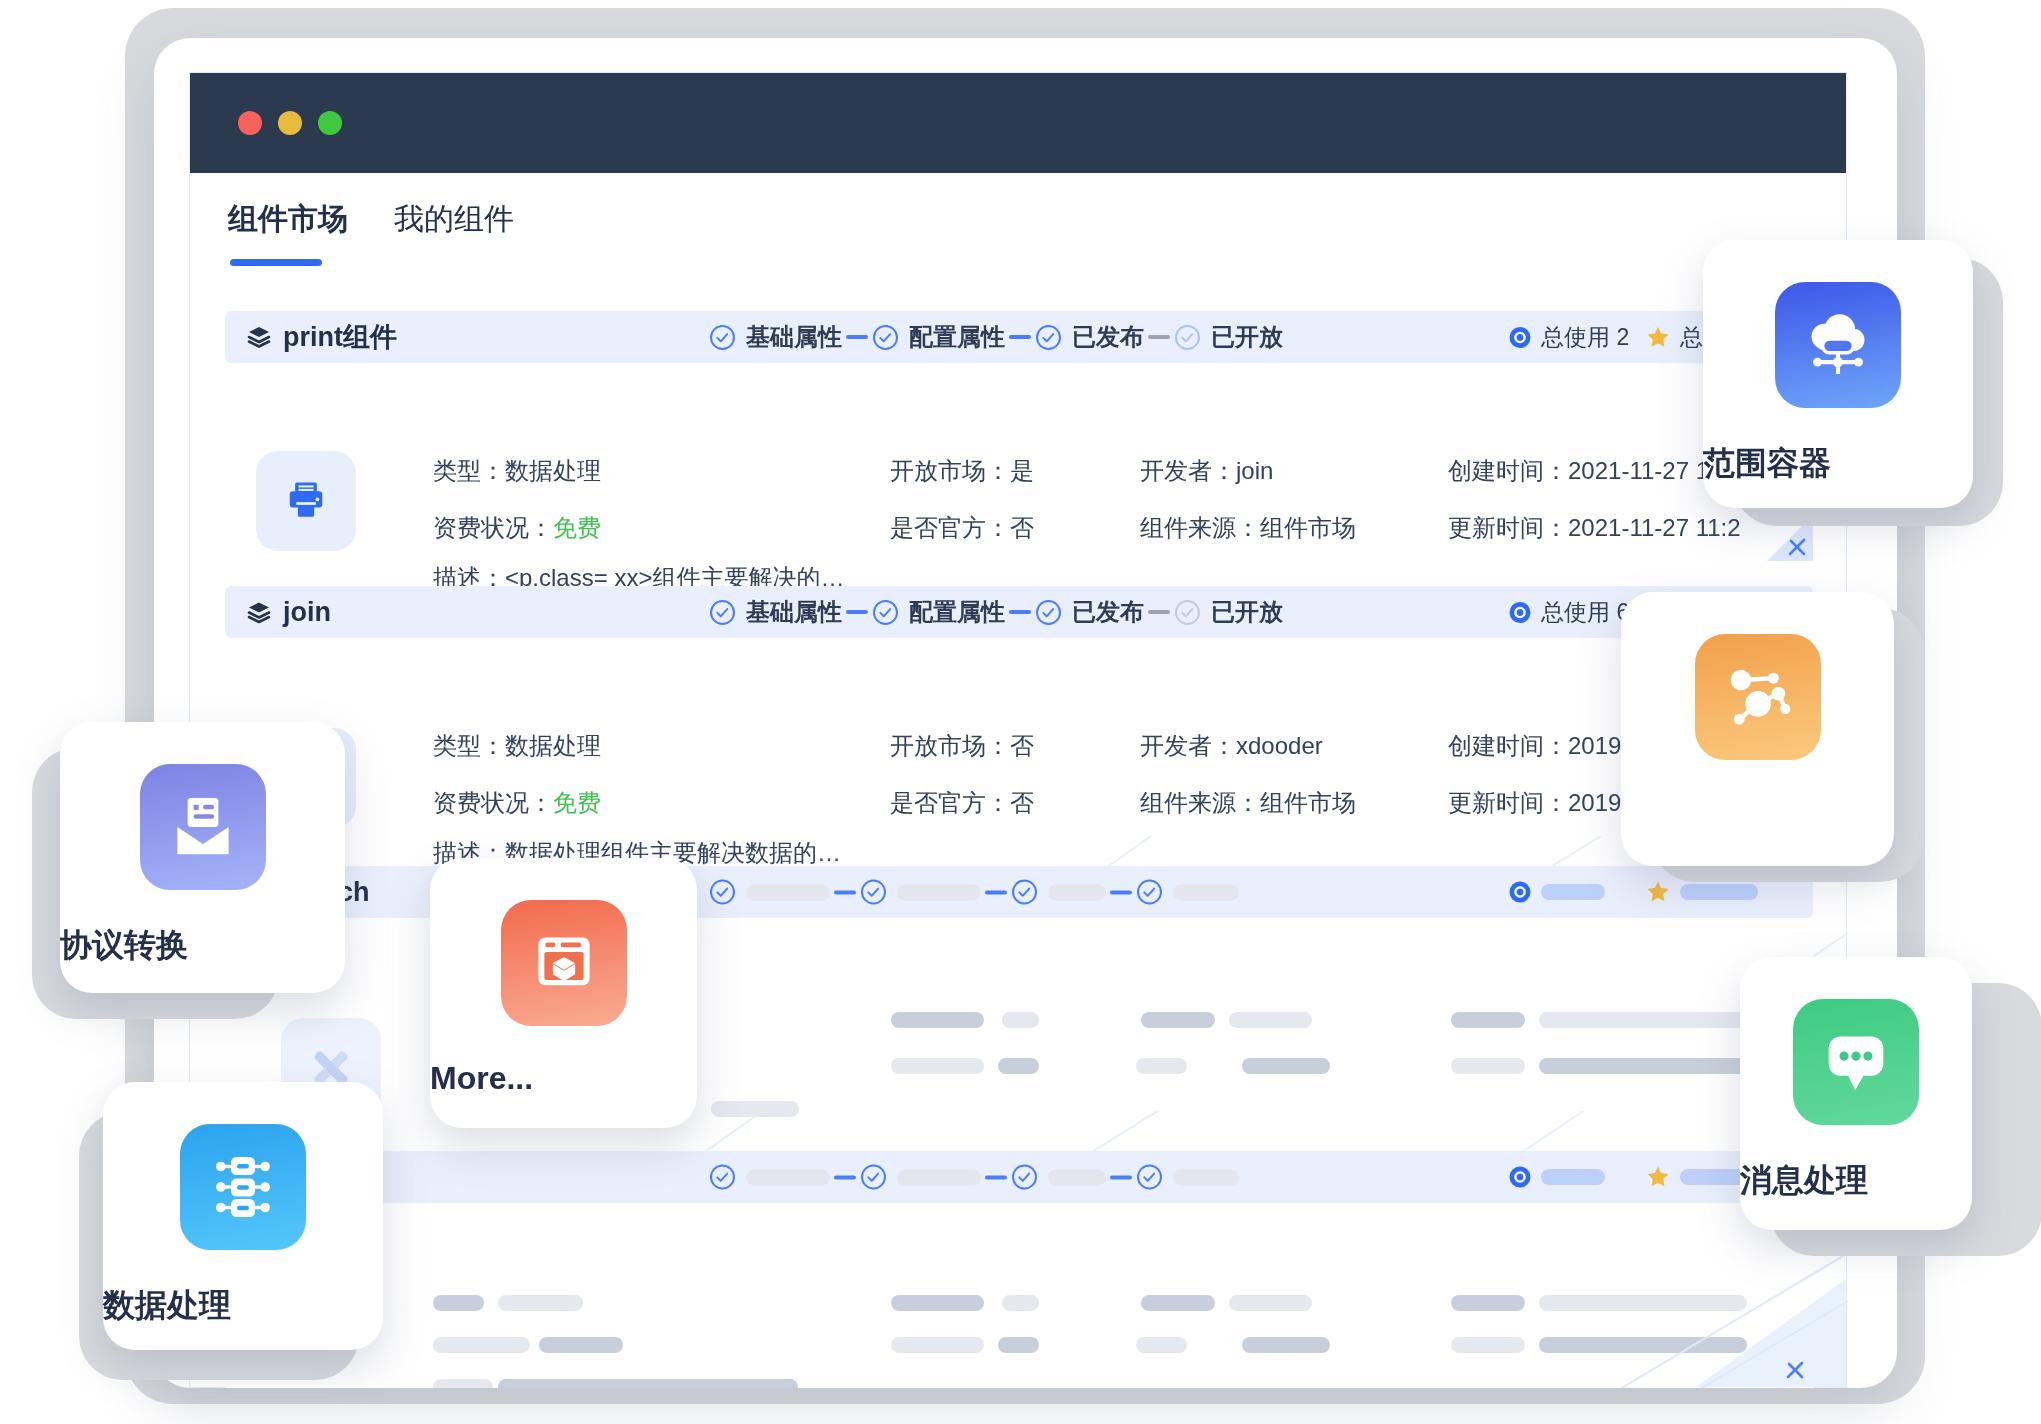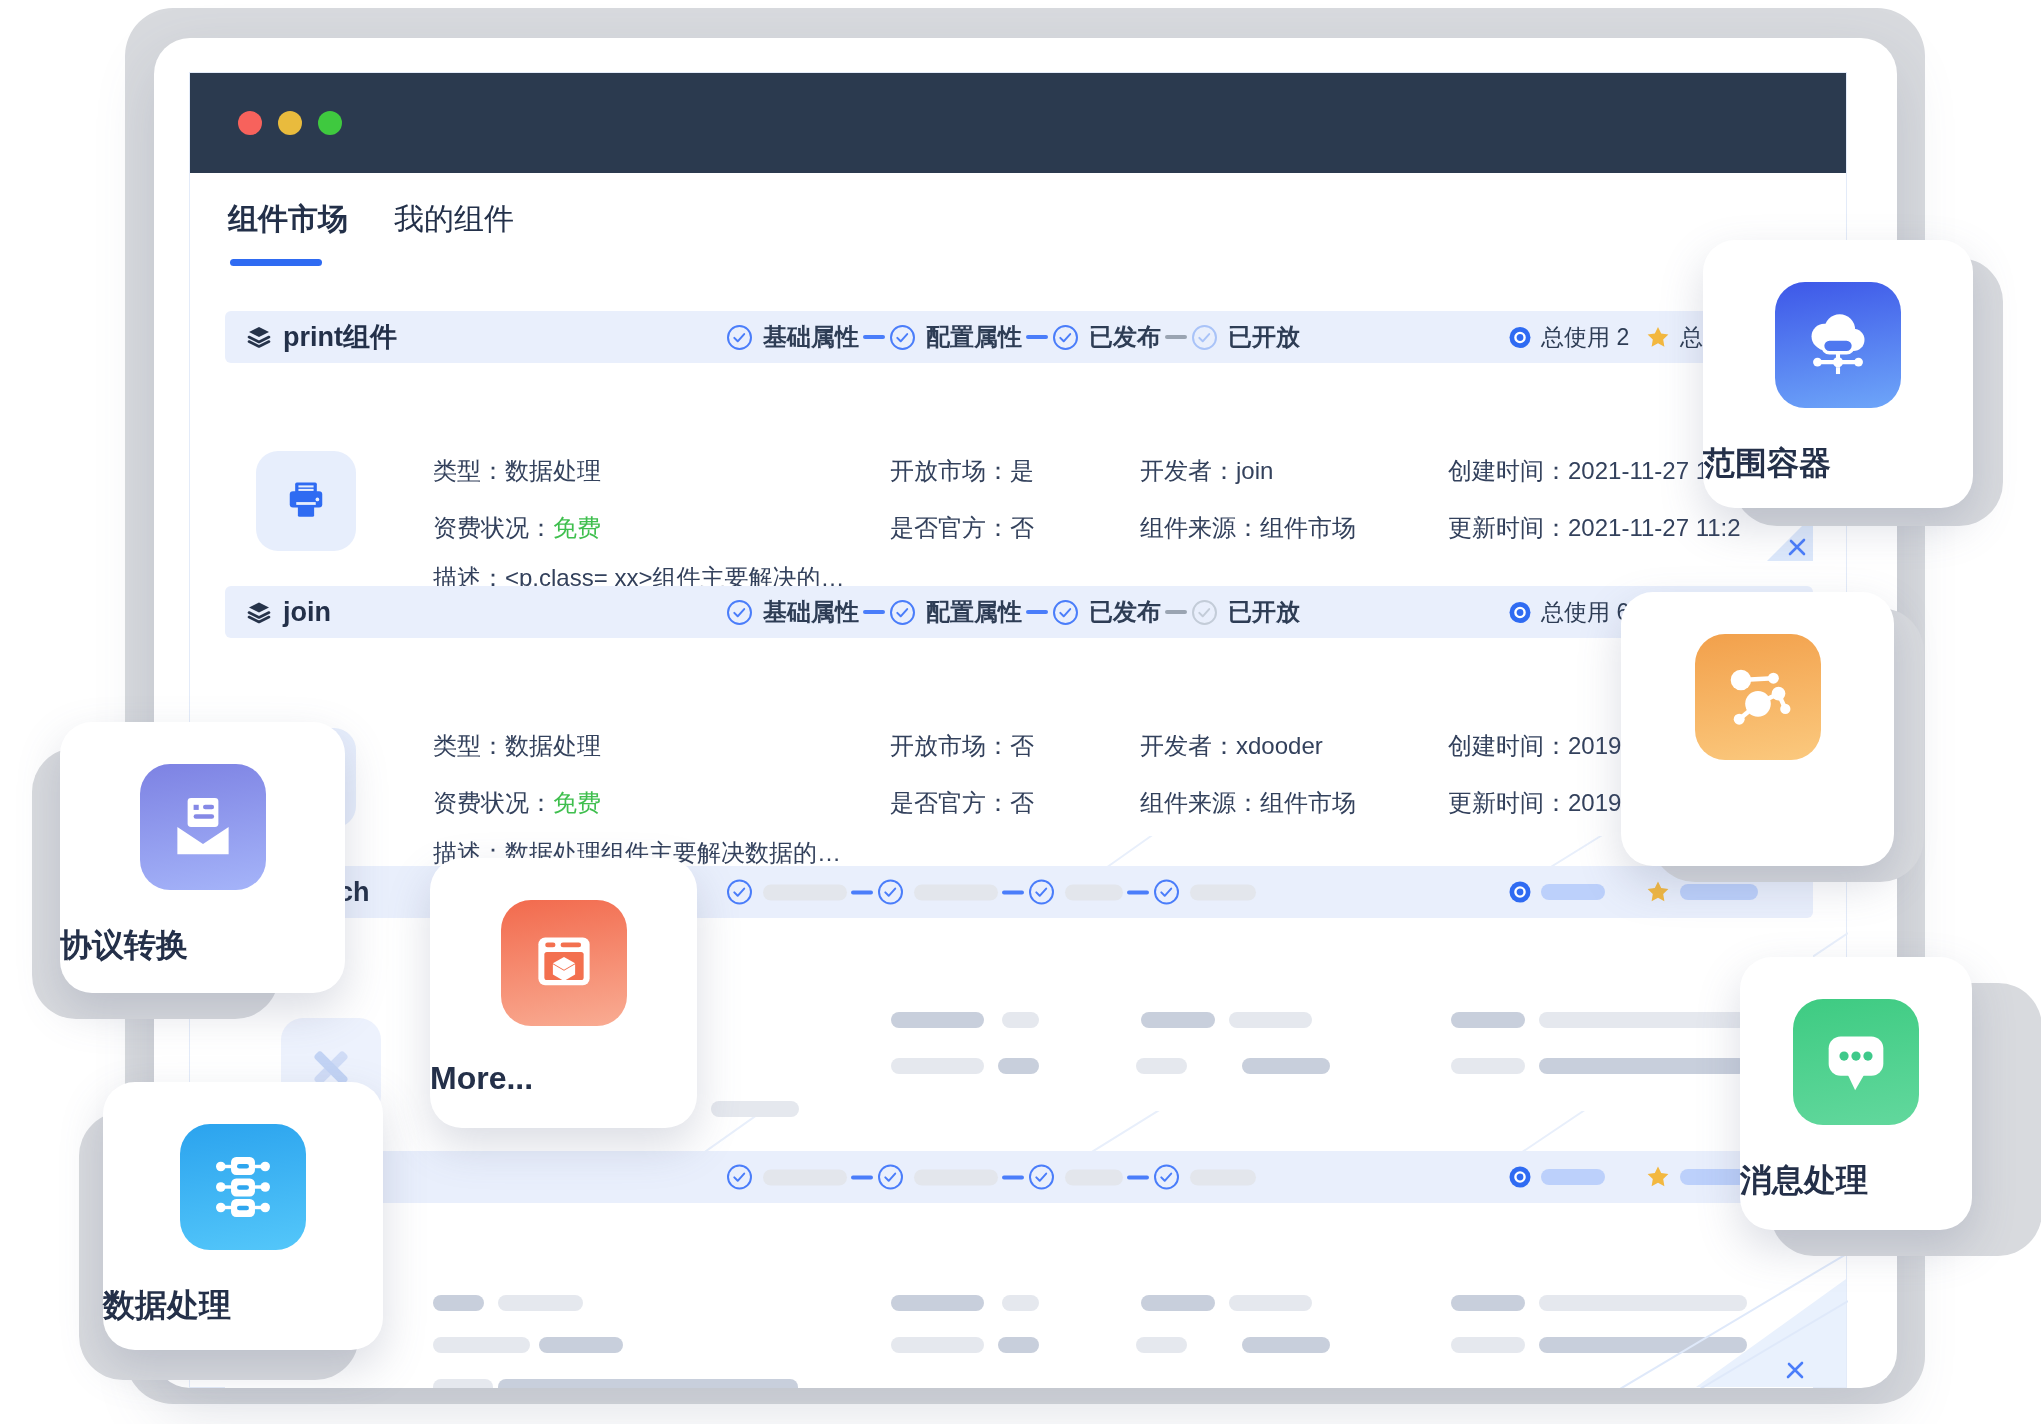--- a/index.html
+++ b/index.html
@@ -27,21 +27,21 @@
   
   .deco-lines{position:absolute;left:0;top:0;pointer-events:none;}
   .corner-flap{position:absolute;right:0;bottom:0;width:0;height:0;}
 
   
   .card{position:absolute;left:35px;width:1588px;}
   .card-hdr{position:relative;height:52px;background:#e9effc;border-radius:6px;padding-left:35px;}
   .card-body{position:relative;background:#fff;}
   .hdr-title{position:absolute;left:22px;top:50%;transform:translateY(-50%);display:flex;align-items:center;gap:12px;
              font-size:27px;font-weight:bold;color:#233049;white-space:nowrap;}
-  .hdr-steps{position:absolute;left:501px;top:50%;transform:translateY(-50%);display:flex;align-items:center;gap:4px;}
+  .hdr-steps{position:absolute;left:484px;top:50%;transform:translateY(-50%);display:flex;align-items:center;gap:4px;}
   .step{display:flex;align-items:center;gap:10px;font-size:24px;font-weight:600;color:#2e3d55;white-space:nowrap;}
   .cko{width:27px;height:27px;display:block;}
   .cko.done{color:#4a7dfa;} .cko.current{color:#a9c3f8;} .cko.pending{color:#c3ccd8;}
   .dash{width:22px;height:4px;border-radius:2px;background:#4a7dfa;}
   .dash.gray{background:#9aa4b2;}
   .hdr-usage{position:absolute;left:1284px;top:50%;transform:translateY(-50%);display:flex;align-items:center;gap:10px;
              font-size:23px;color:#2e3d55;white-space:nowrap;}
   .hdr-rating{position:absolute;left:1421px;top:50%;transform:translateY(-50%);display:flex;align-items:center;gap:10px;
               font-size:23px;color:#2e3d55;white-space:nowrap;}
 

